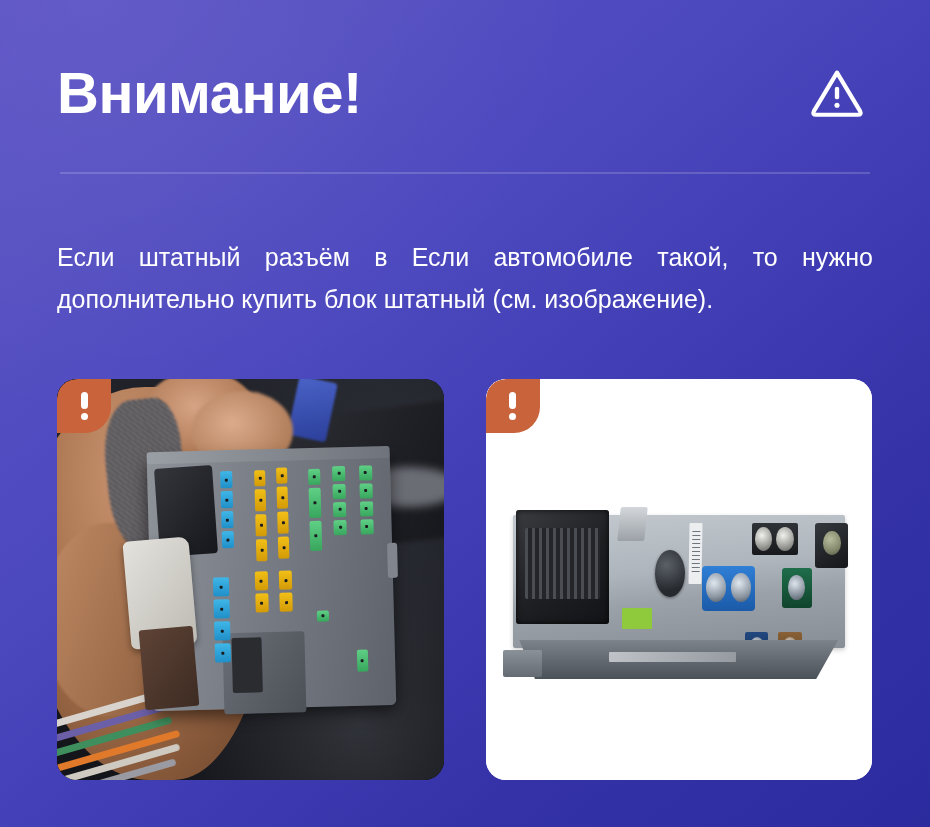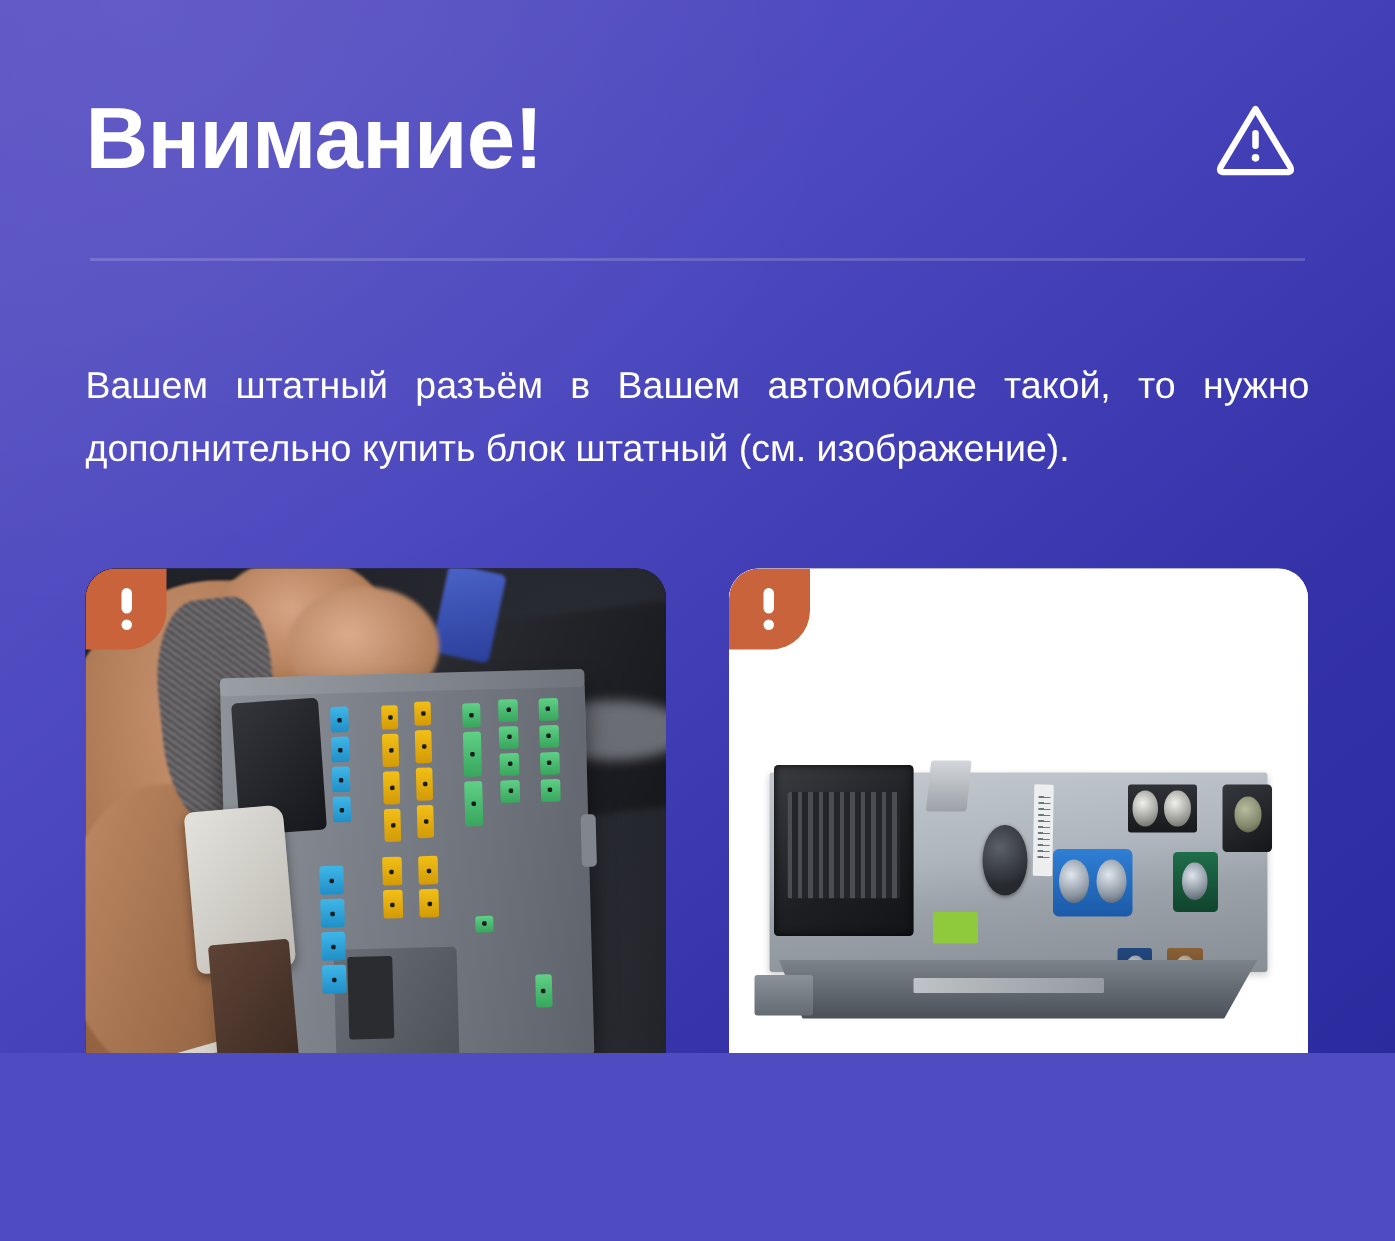--- a/index.html
+++ b/index.html
@@ -13,21 +13,21 @@
   body {
     font-family: "Liberation Sans", sans-serif;
     background: #4F4BC0;
     position: relative;
   }
 
   .banner {
     position: absolute;
     inset: 0;
     width: 930px;
-    height: 702px;
+    height: 827px;
     background:
       linear-gradient(140deg,
         #5B52C4 0%,
         #5650C2 18%,
         #4C48BE 38%,
         #403DB4 58%,
         #3532A8 76%,
         #2B2B9E 100%);
     overflow: hidden;
   }
@@ -563,21 +563,21 @@
     <svg class="warn-icon" viewBox="0 0 64 64">
       <path d="M32 9.5 L57.5 52 Q59.5 56 55 56 L9 56 Q4.5 56 6.5 52 Z" fill="none" stroke="#ffffff" stroke-width="4.6" stroke-linejoin="round"></path>
       <rect x="29.6" y="25" width="4.8" height="14" rx="2.4" fill="#ffffff"></rect>
       <circle cx="32" cy="45.5" r="2.8" fill="#ffffff"></circle>
     </svg>
   </div>
 
   <div class="divider"></div>
 
   <div class="copy">
-    <p class="line-justify">Вашем штатный разъём в Вашем автомобиле такой, то нужно</p>
+    <p class="line-justify">Если штатный разъём в Если автомобиле такой, то нужно</p>
     <p class="line-plain">дополнительно купить блок штатный (см. изображение).</p>
   </div>
 
   <div class="cards">
 
     <div class="card">
       <div class="badge">
         <div class="badge-excl"></div>
       </div>
       <div class="photo photo-connector">

